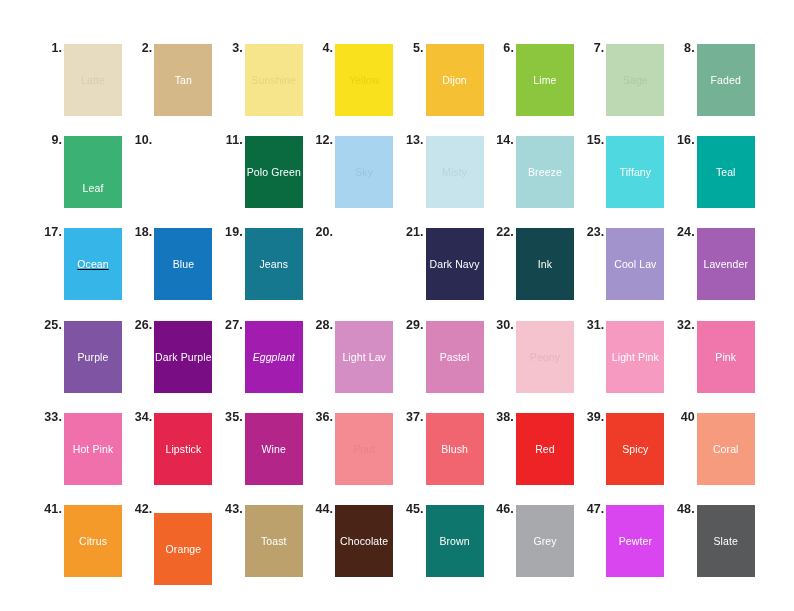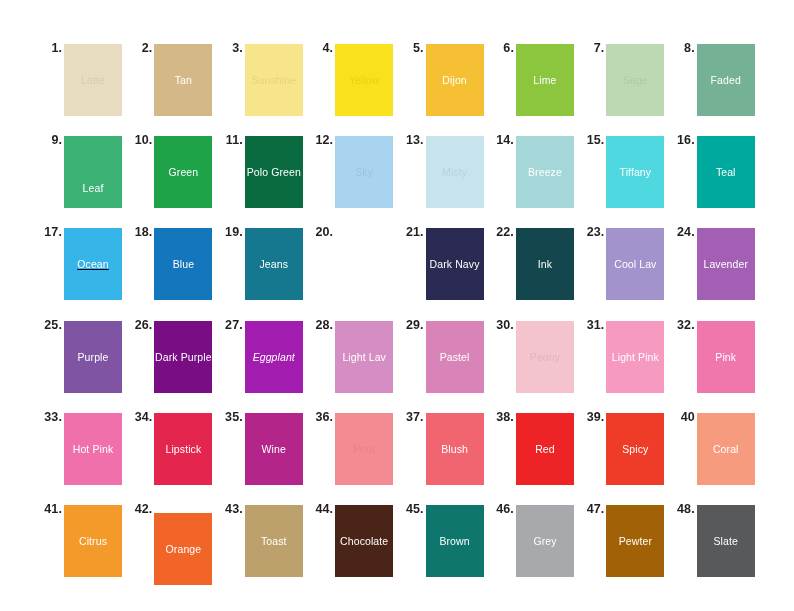--- a/index.html
+++ b/index.html
@@ -123,23 +123,20 @@
         </div>
       </div>
       <div class="swatch-cell">
         <div class="swatch-number">9.</div>
         <div class="swatch-chip" style="background-color: rgb(59, 178, 115);">
           <div class="swatch-label" style="color: rgb(255, 255, 255); margin-top: 32px;">Leaf</div>
         </div>
       </div>
       <div class="swatch-cell">
         <div class="swatch-number">10.</div>
-        <div class="swatch-chip" style="background-color: rgb(31, 163, 72);">
-          <div class="swatch-label" style="color: rgb(255, 255, 255);">Green</div>
-        </div>
       </div>
       <div class="swatch-cell">
         <div class="swatch-number">11.</div>
         <div class="swatch-chip" style="background-color: rgb(10, 107, 65);">
           <div class="swatch-label" style="color: rgb(255, 255, 255);">Polo Green</div>
         </div>
       </div>
       <div class="swatch-cell">
         <div class="swatch-number">12.</div>
         <div class="swatch-chip" style="background-color: rgb(168, 212, 239);">
@@ -342,21 +339,21 @@
         </div>
       </div>
       <div class="swatch-cell">
         <div class="swatch-number">46.</div>
         <div class="swatch-chip" style="background-color: rgb(167, 169, 172);">
           <div class="swatch-label" style="color: rgb(255, 255, 255);">Grey</div>
         </div>
       </div>
       <div class="swatch-cell">
         <div class="swatch-number">47.</div>
-        <div class="swatch-chip" style="background-color: #a16207;">
+        <div class="swatch-chip" style="background-color: #d946ef;">
           <div class="swatch-label" style="color: rgb(255, 255, 255);">Pewter</div>
         </div>
       </div>
       <div class="swatch-cell">
         <div class="swatch-number">48.</div>
         <div class="swatch-chip" style="background-color: rgb(88, 89, 91);">
           <div class="swatch-label" style="color: rgb(255, 255, 255);">Slate</div>
         </div>
       </div>
     </div>

